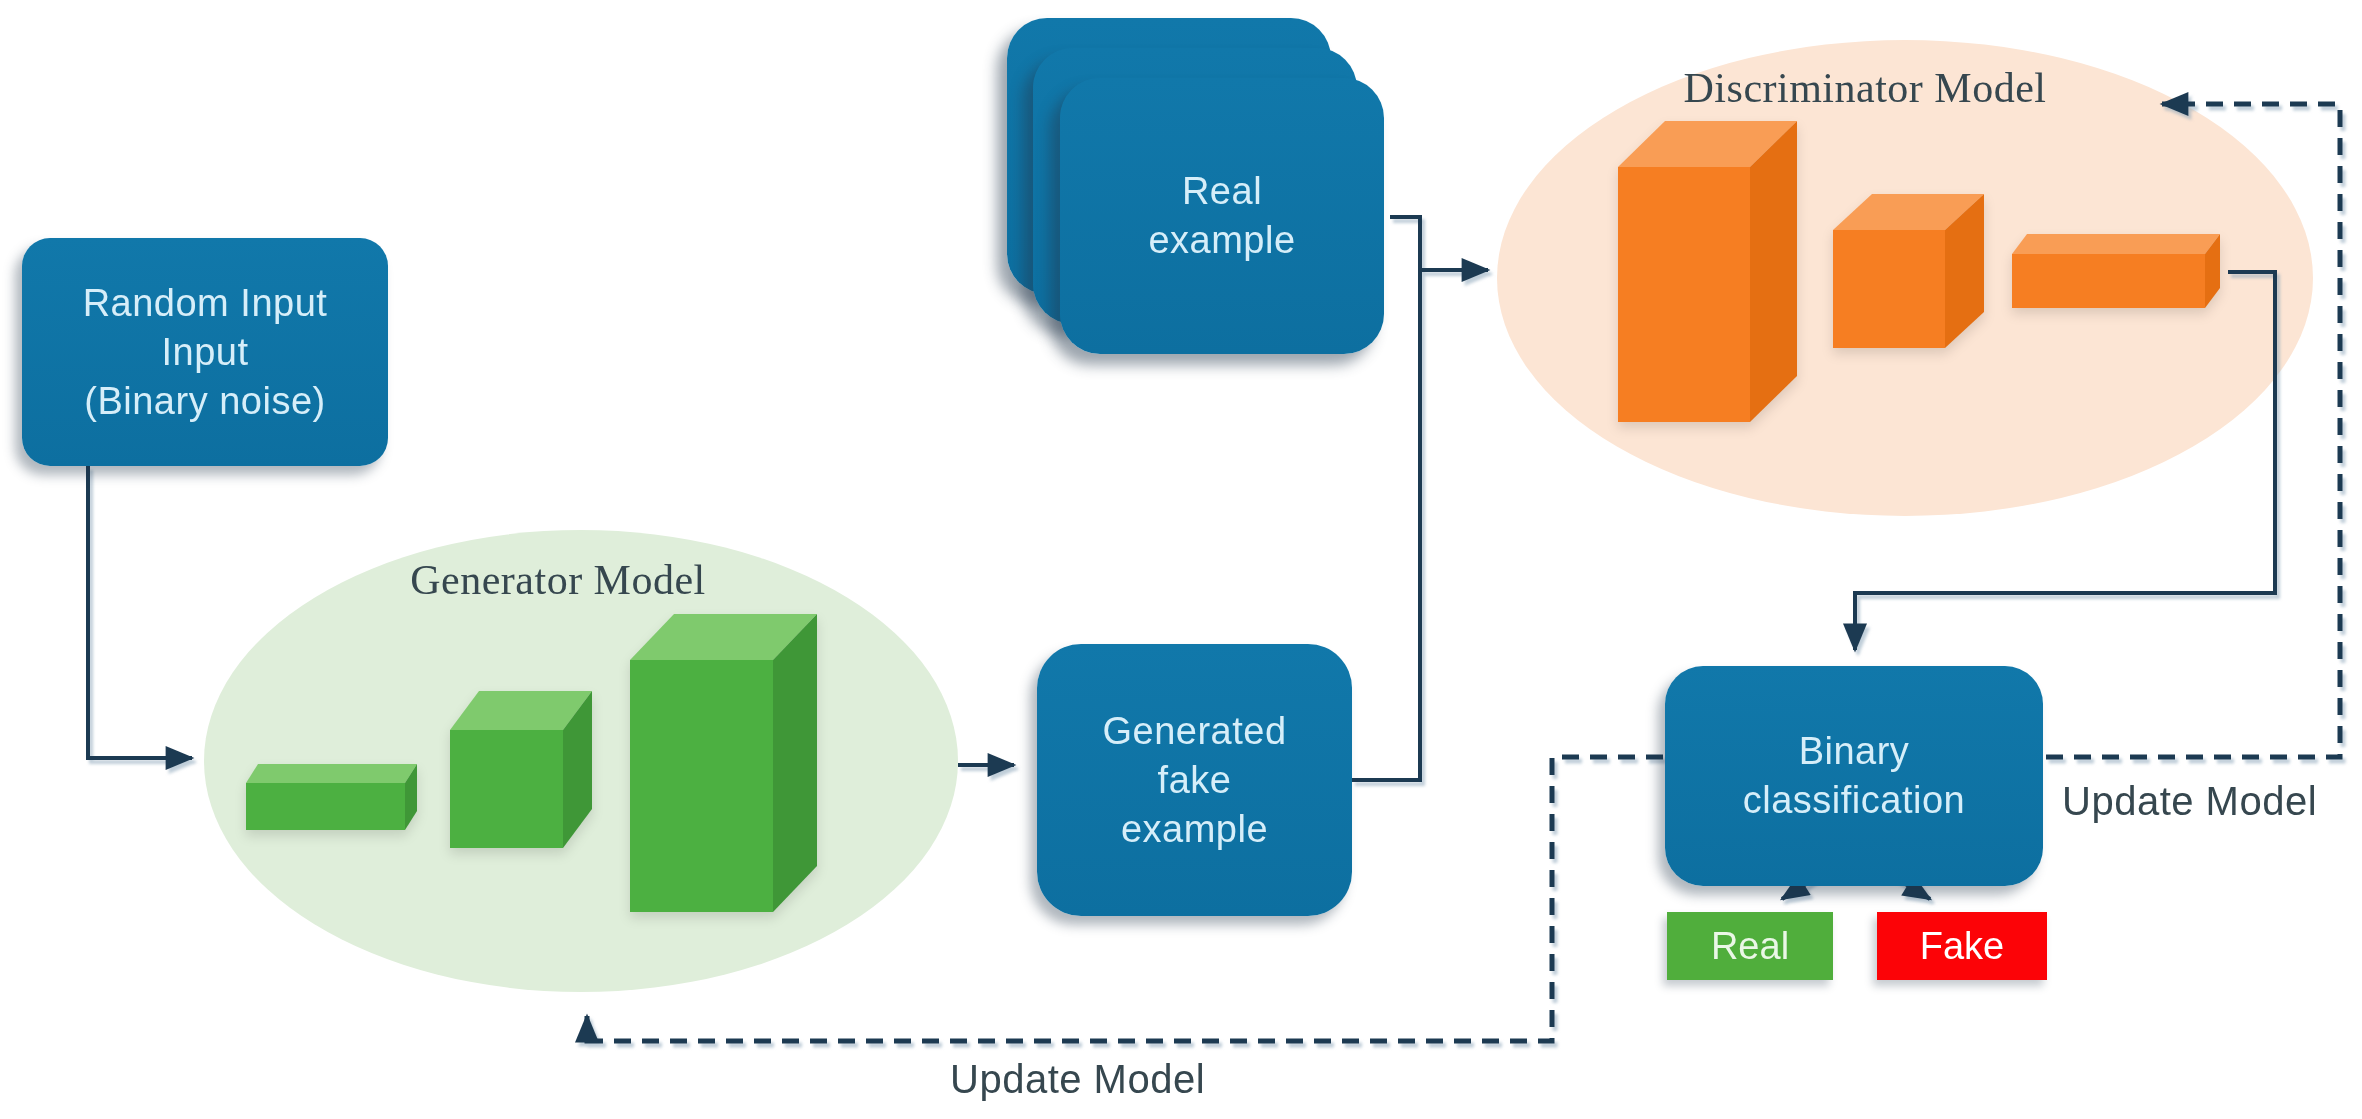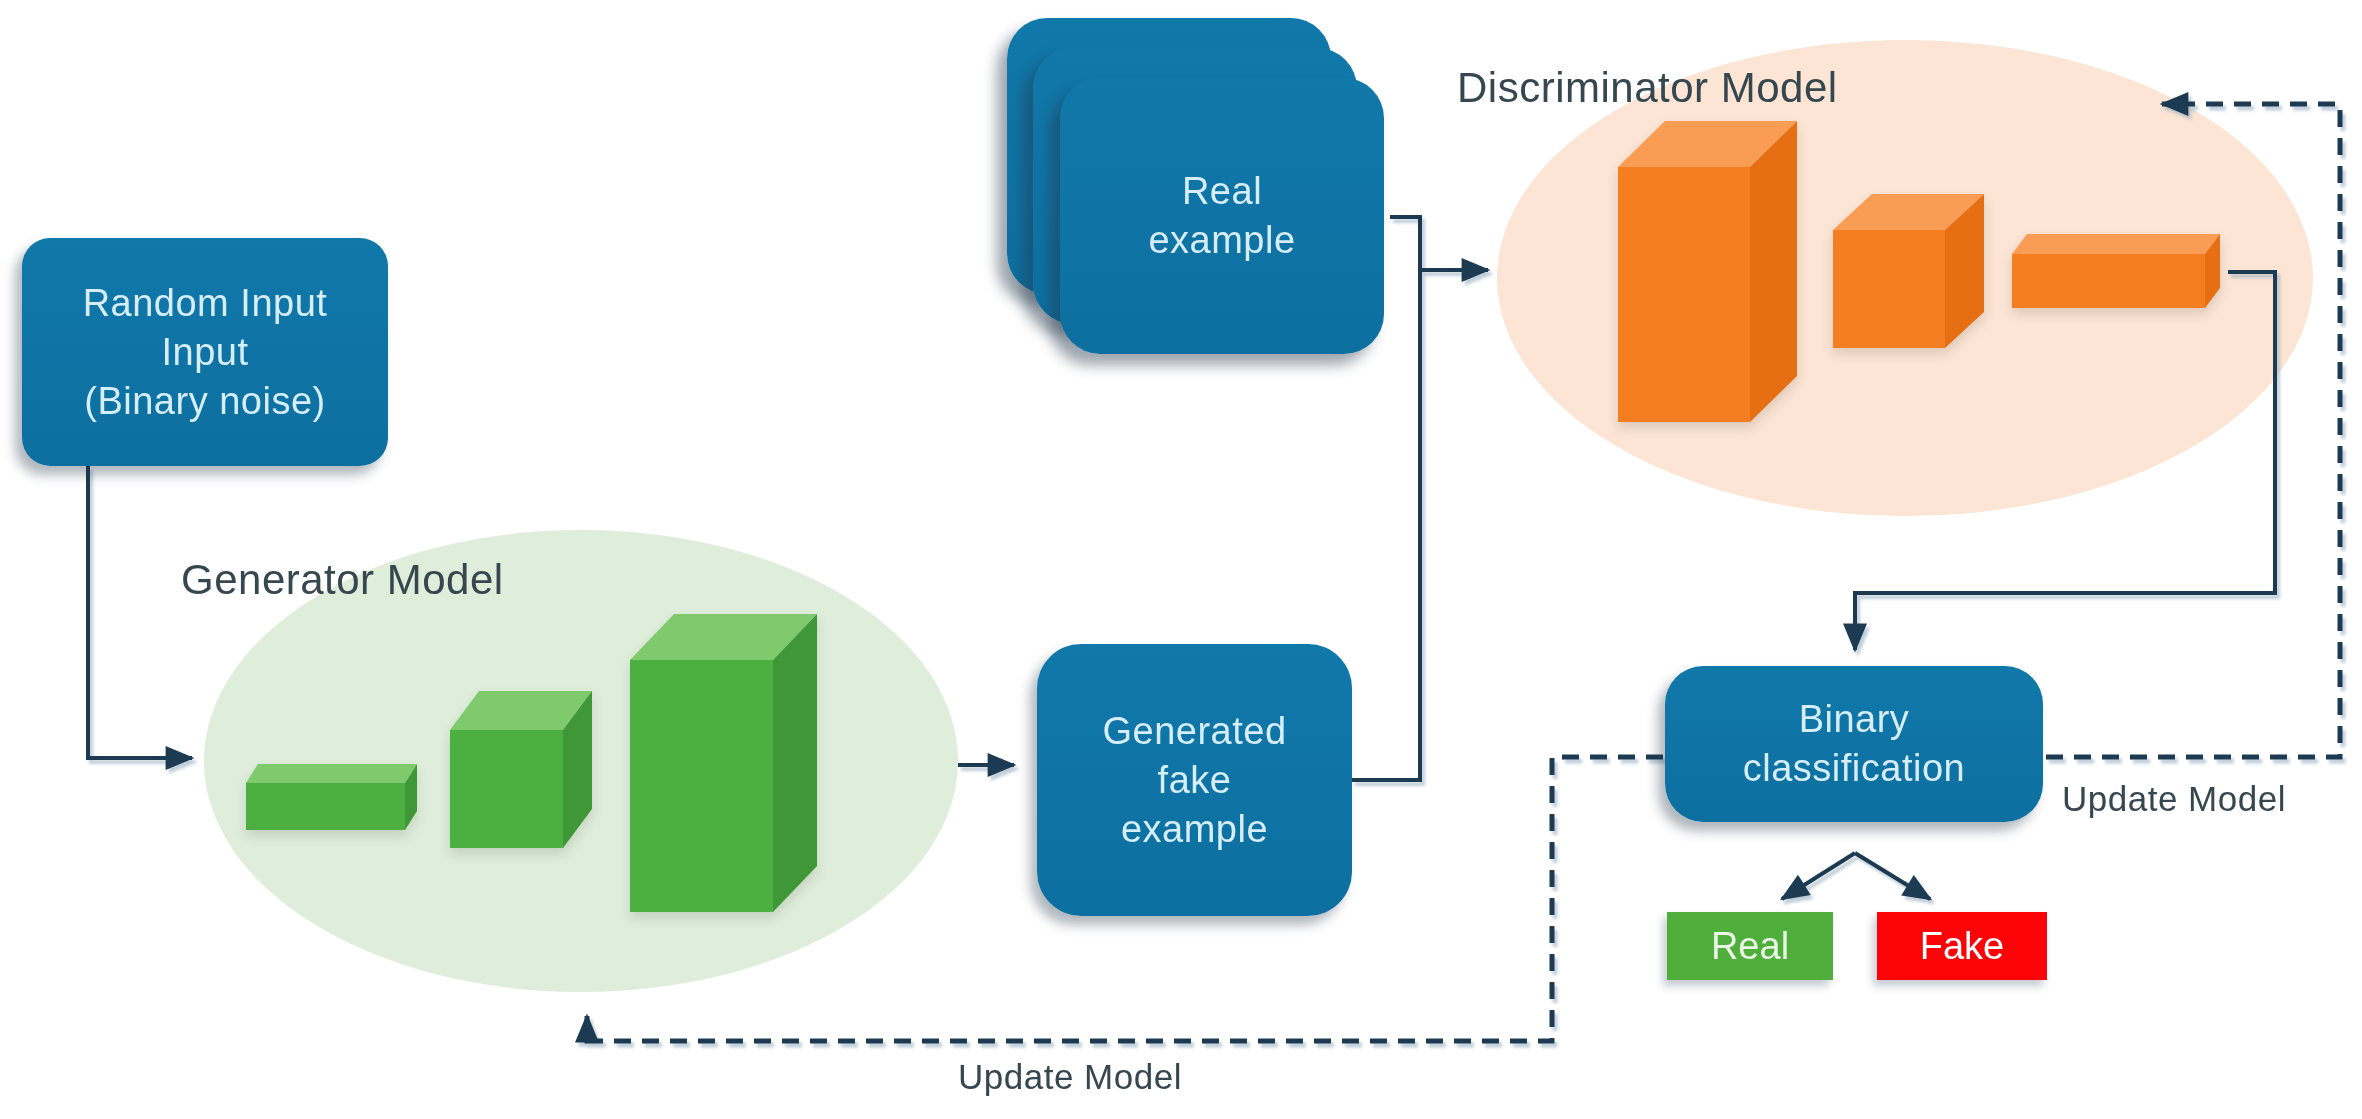--- a/index.html
+++ b/index.html
@@ -25,25 +25,25 @@
   }
   .node{
     position:absolute;display:flex;flex-direction:column;align-items:center;justify-content:center;
     background:linear-gradient(180deg,#1178aa,#0d6fa0);
     color:var(--c-node-text);text-align:center;
     box-shadow:-7px 9px 12px rgba(30,50,70,0.35);
   }
   .node .ln{display:block;font-size:38px;line-height:49px;letter-spacing:0.5px;}
   .ellipse{position:absolute;border-radius:50%;}
   .ellipse-label{
-    position:absolute;left:0;right:0;
-    color:var(--c-label);font-size:42px;letter-spacing:0.5px;white-space:nowrap;
+    position:absolute;left:0;right:0;text-align:center;
+    color:var(--c-label);font-size:42px;letter-spacing:0.5px;white-space:nowrap;font-family:Liberation Serif, serif;
   }
   .free-label{
-    position:absolute;color:var(--c-label);font-size:35px;letter-spacing:0.5px;white-space:nowrap;
+    position:absolute;color:var(--c-label);font-size:40px;letter-spacing:0.5px;white-space:nowrap;
   }
   .outbox{
     position:absolute;display:flex;align-items:center;justify-content:center;
     font-size:38px;color:#ffffff;box-shadow:-4px 6px 8px rgba(30,50,70,0.25);
   }
   #svg-layer{position:absolute;left:0;top:0;pointer-events:none;}
   .connectors{filter:drop-shadow(3px 4px 1.5px rgba(140,165,185,0.55));}
   .bars{filter:drop-shadow(0 6px 6px rgba(0,0,0,0.12));}
   .card{position:absolute;width:324px;height:276px;border-radius:40px;
     background:linear-gradient(180deg,#1178aa,#0d6fa0);
@@ -131,21 +131,21 @@
     <span class="ln">Real</span>
     <span class="ln">example</span>
   </div>
 
   <div class="node" style="left:1037px;top:644px;width:315px;height:272px;border-radius:44px;justify-content:center;">
     <span class="ln">Generated</span>
     <span class="ln">fake</span>
     <span class="ln">example</span>
   </div>
 
-  <div class="node" style="left:1665px;top:666px;width:378px;height:156px;border-radius:38px;">
+  <div class="node" style="left:1665px;top:666px;width:378px;height:220px;border-radius:38px;">
     <span class="ln">Binary</span>
     <span class="ln">classification</span>
   </div>
 
   <div class="outbox" style="left:1667px;top:912px;width:166px;height:68px;background:var(--c-real-green);color:#eaf7e6;">Real</div>
   <div class="outbox" style="left:1877px;top:912px;width:170px;height:68px;background:var(--c-fake-red);color:#ffffff;">Fake</div>
 
   <div class="free-label" style="left:2062px;top:779px;">Update Model</div>
   <div class="free-label" style="left:950px;top:1057px;width:240px;text-align:center;">Update Model</div>
 

